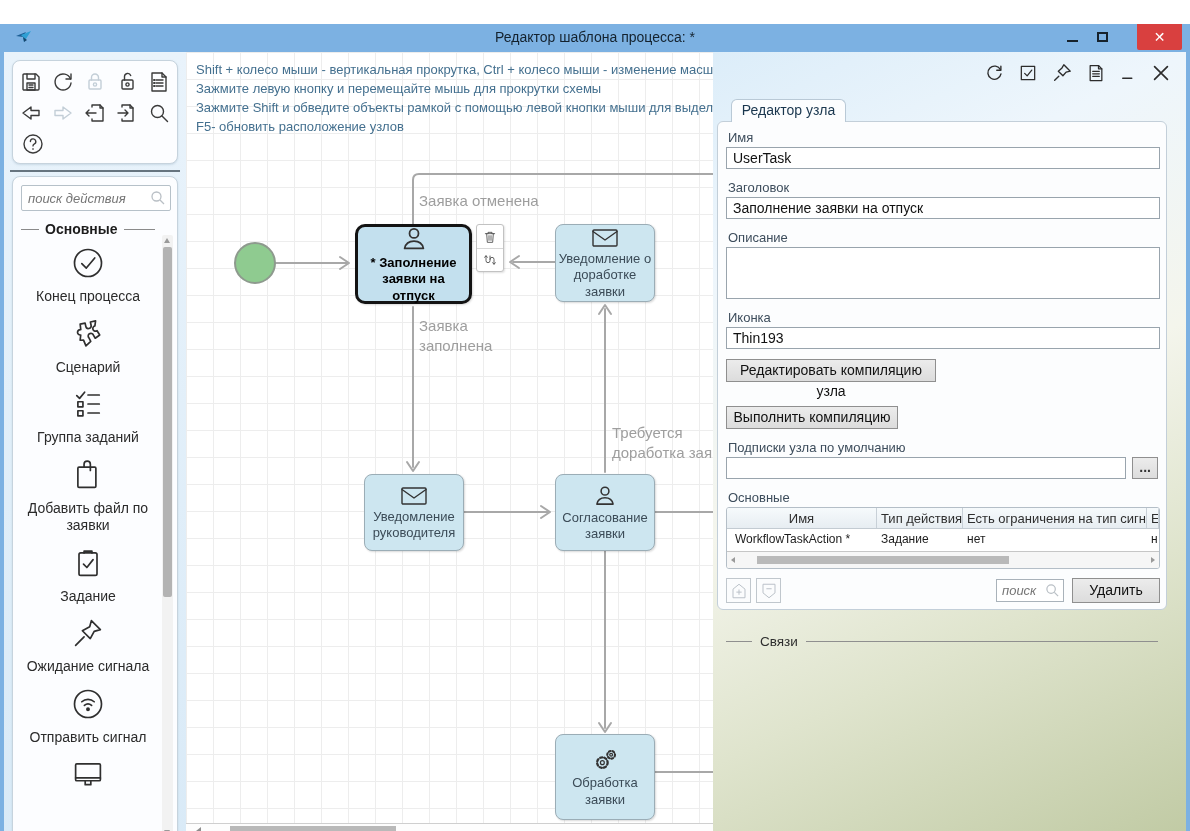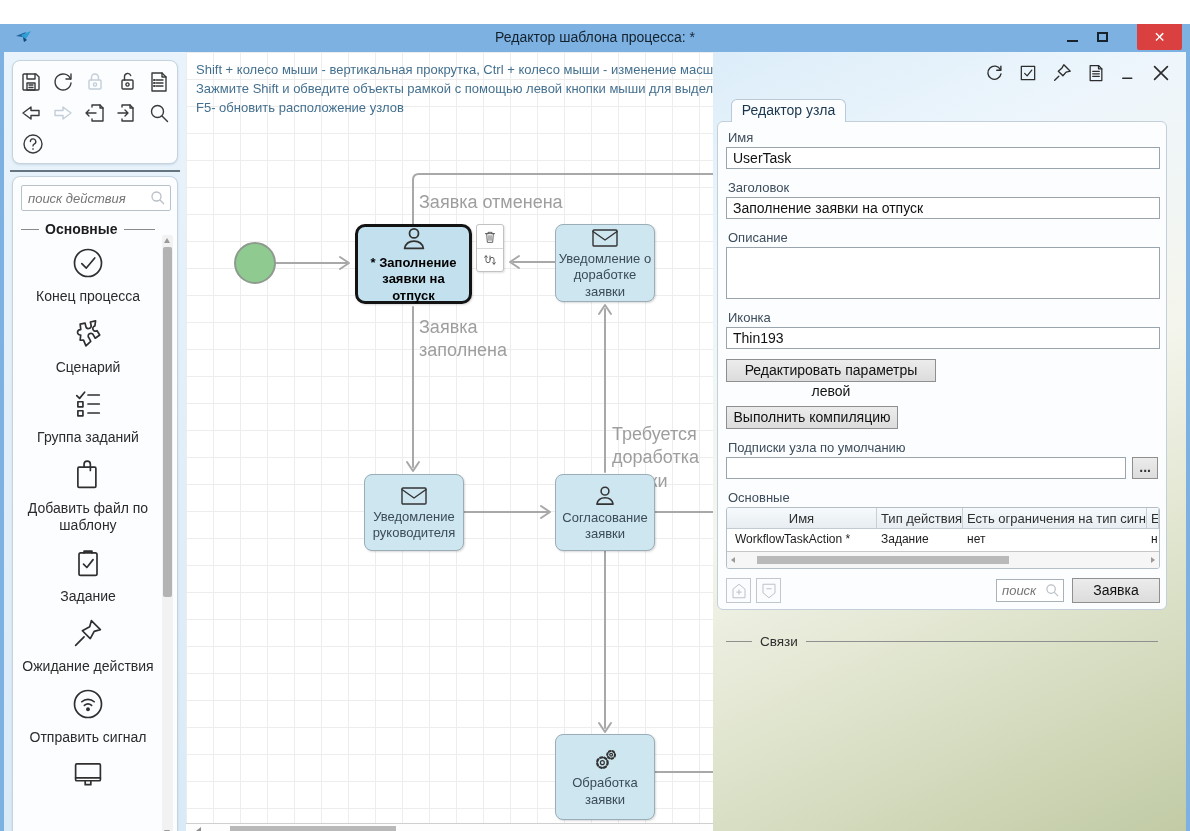--- a/index.html
+++ b/index.html
@@ -47,21 +47,21 @@
   .arr.up { top:3px; border-bottom:5px solid #9a9a9a; }
   .arr.down { bottom:3px; border-top:5px solid #9a9a9a; }
 
   
   .canvas { position:absolute; left:182px; top:0; width:527px; height:799px; background:#fff;
     background-image:linear-gradient(#ededed 1px, transparent 1px), linear-gradient(90deg,#ededed 1px, transparent 1px);
     background-size:27px 27px; overflow:hidden; }
   .help { position:absolute; left:10px; top:8px; width:517px; color:#44708f; font-size:13px; line-height:19px; }
   .help div { white-space:nowrap; overflow:hidden; }
   .edges { position:absolute; left:0; top:0; }
-  .edge-label { position:absolute; color:#9e9e9e; font-size:18px; line-height:1.3; }
+  .edge-label { position:absolute; color:#9e9e9e; font-size:15px; line-height:1.3; }
   .start-node { position:absolute; left:48px; top:190px; width:42px; height:42px; border-radius:50%; background:#8fcb90; border:2px solid #8e9a8e; }
   .node { position:absolute; width:100px; height:78px; background:#cde6f0; border:1px solid #9badb6; border-radius:8px;
     display:flex; flex-direction:column; align-items:center; justify-content:center; padding:12px 2px;
     color:#3b4b57; font-size:13px; text-align:center; box-shadow:1px 1px 2px rgba(0,0,0,.15); }
   .node svg { stroke:#333; fill:none; stroke-width:1.4; stroke-linecap:round; stroke-linejoin:round; flex:none;}
   .node .nlabel { line-height:1.25; margin-top:1px; }
   .node.selected { left:169px; top:172px; width:117px; height:80px; border:3px solid #131313; background:#c3e0ee; font-weight:bold; color:#000; border-radius:10px; }
   .mini-toolbar { position:absolute; left:290px; top:172px; width:28px; height:48px; background:#fff; border:1px solid #c2c2c2; border-radius:3px; box-shadow:1px 1px 2px rgba(0,0,0,.12); }
   .mini-btn { width:100%; height:23px; display:flex; align-items:center; justify-content:center; color:#4a4a4a; }
   .mini-btn + .mini-btn { border-top:1px solid #d8d8d8; }
@@ -257,36 +257,36 @@
                   <rect x="7" y="22" width="4.5" height="4.5"></rect>
                   <path d="M16 24h10"></path>
                 </svg></span>
             <span class="sb-label">Группа заданий</span>
           </div>
           <div class="sb-item">
             <span class="sb-icon"><svg width="36" height="36" viewBox="0 0 32 32">
                   <path d="M8 9h14a1 1 0 0 1 1 1v16a1 1 0 0 1-1 1H8a1 1 0 0 1-1-1V10a1 1 0 0 1 1-1z"></path>
                   <path d="M12.5 9V6.5a2.8 2.8 0 0 1 5.6 0V12"></path>
                 </svg></span>
-            <span class="sb-label">Добавить файл по шаблону</span>
+            <span class="sb-label">Добавить файл по заявки</span>
           </div>
           <div class="sb-item">
             <span class="sb-icon"><svg width="36" height="36" viewBox="0 0 32 32">
                   <rect x="8" y="7" width="16" height="20" rx="1.5"></rect>
                   <path d="M12.5 7V5.5h7V7"></path>
                   <path d="M12 17l3 3 5.5-7"></path>
                 </svg></span>
             <span class="sb-label">Задание</span>
           </div>
           <div class="sb-item">
             <span class="sb-icon"><svg width="36" height="36" viewBox="0 0 32 32">
                   <path d="M19 5l8 8-5.5 1.5L18 21l-7-7 6.5-3.5z"></path>
                   <path d="M12.5 19.5 5 27"></path>
                 </svg></span>
-            <span class="sb-label">Ожидание действия</span>
+            <span class="sb-label">Ожидание сигнала</span>
           </div>
           <div class="sb-item">
             <span class="sb-icon"><svg width="36" height="36" viewBox="0 0 32 32">
                   <circle cx="16" cy="16" r="12"></circle>
                   <path d="M10.5 14a8 8 0 0 1 11 0"></path>
                   <path d="M12.8 17.2a5 5 0 0 1 6.4 0"></path>
                   <circle cx="16" cy="20.6" r="1" fill="currentColor"></circle>
                 </svg></span>
             <span class="sb-label">Отправить сигнал</span>
           </div>
@@ -322,20 +322,21 @@
         <path d="M419 420 V257"></path>
           <path d="M413 262 L419 253 L425 262"></path>
         <path d="M469 460 H527"></path>
         <path d="M419 499 V676"></path>
           <path d="M413 671 L419 680 L425 671"></path>
         <path d="M469 720 H527"></path>
       </svg>
 
       <div class="help">
         <div>Shift + колесо мыши - вертикальная прокрутка, Ctrl + колесо мыши - изменение масштаба</div>
+        <div>Зажмите левую кнопку и перемещайте мышь для прокрутки схемы</div>
         <div>Зажмите Shift и обведите объекты рамкой с помощью левой кнопки мыши для выделения н</div>
         <div>F5- обновить расположение узлов</div>
       </div>
 
       <div class="edge-label" style="left:233px; top:139px;">Заявка отменена</div>
       <div class="edge-label" style="left:233px; top:264px; width:80px;">Заявка заполнена</div>
       <div class="edge-label" style="left:426px; top:371px; width:128px;">Требуется доработка заявки</div>
 
       <div class="start-node"></div>
 
@@ -452,21 +453,21 @@
 
         <div class="plabel fgap">Заголовок</div>
         <input class="pinput" value="Заполнение заявки на отпуск" style="">
 
         <div class="plabel fgap">Описание</div>
         <textarea class="ptextarea" style=""></textarea>
 
         <div class="plabel fgap">Иконка</div>
         <input class="pinput" value="Thin193" style="">
 
-        <div><span class="pbtn btn-params">Редактировать параметры левой</span></div>
+        <div><span class="pbtn btn-params">Редактировать компиляцию узла</span></div>
         <div><span class="pbtn btn-compile">Выполнить компиляцию</span></div>
 
         <div class="plabel fgap">Подписки узла по умолчанию</div>
         <div class="subs-row">
           <input class="pinput" value="" style="">
           <span class="pbtn btn-dots">...</span>
         </div>
 
         <div class="plabel fgap">Основные</div>
         <div class="atable">
@@ -502,21 +503,21 @@
                 <path d="M8.5 9h7"></path>
               </svg>
           </span>
           <span class="a-search">
             <input placeholder="поиск" style="">
             <span class="mag"><svg width="15" height="15" viewBox="0 0 16 16" fill="none" stroke="currentColor" stroke-width="1.3">
                   <circle cx="6.5" cy="6.5" r="4.5"></circle>
                   <path d="M10 10l4 4"></path>
                 </svg></span>
           </span>
-          <span class="pbtn btn-delete">Заявка</span>
+          <span class="pbtn btn-delete">Удалить</span>
         </div>
 
         <div class="links-sep">
           <span class="line l"></span>
             <span>Связи</span>
             <span class="line r"></span>
         </div>
       </div>
     </div>
 

